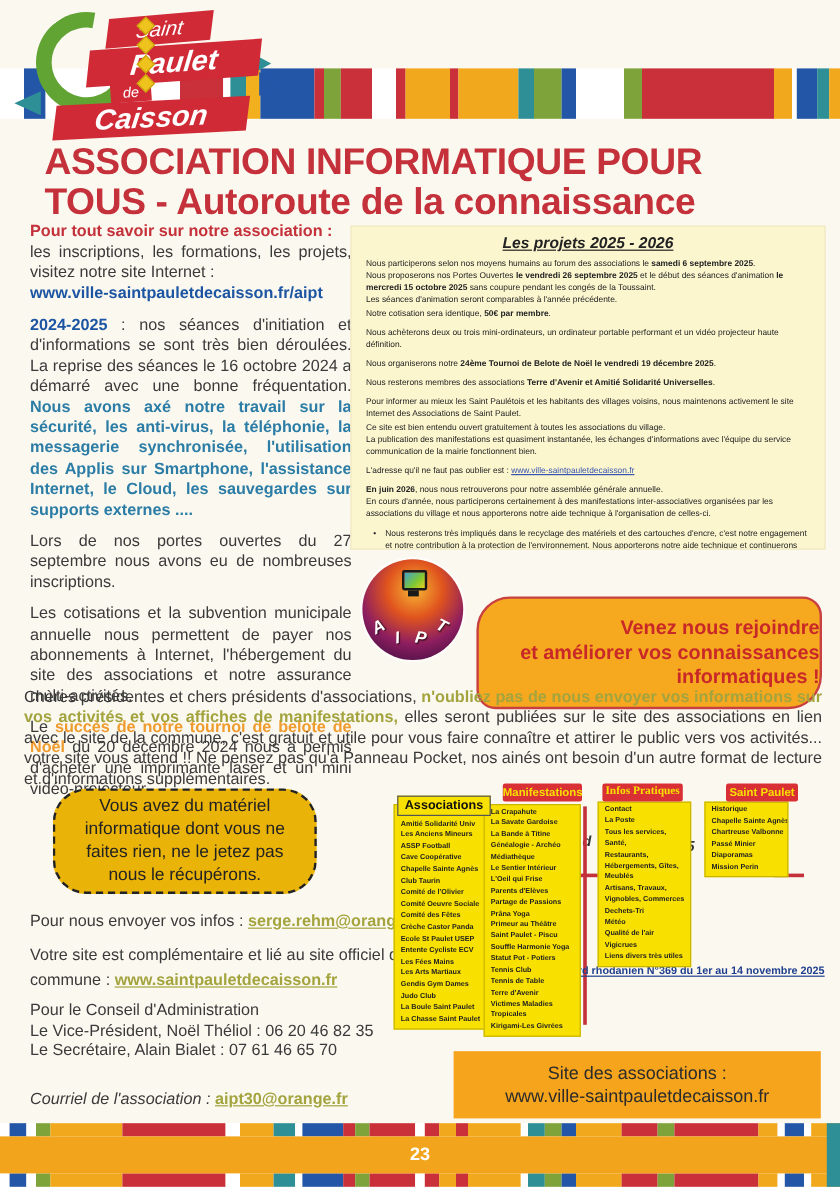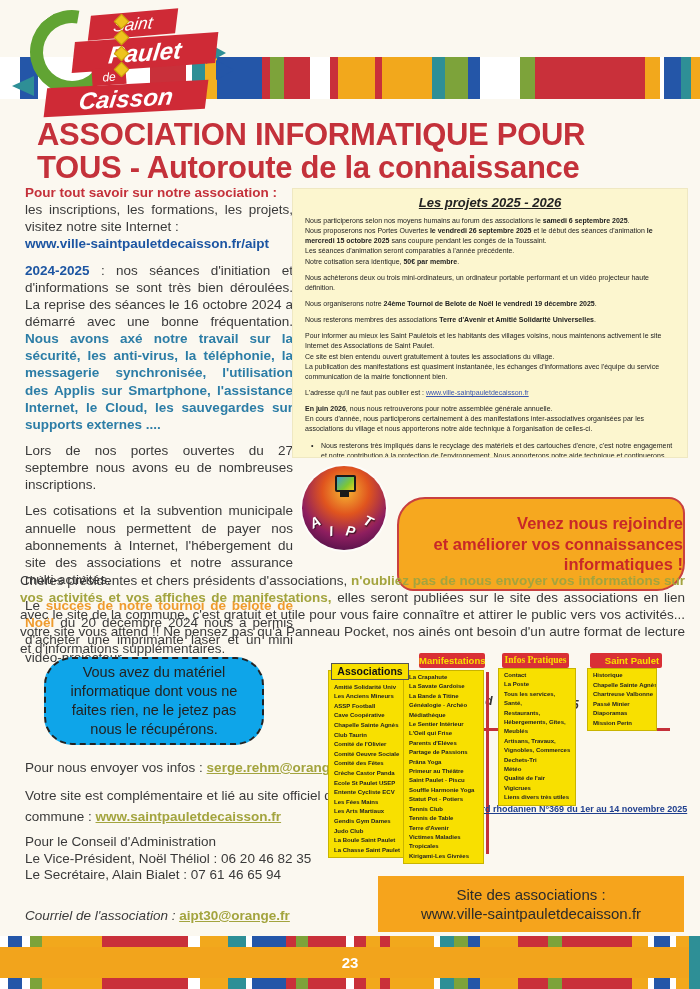--- a/index.html
+++ b/index.html
@@ -61,21 +61,21 @@
   .aipt .l1{left:27px;top:57px;transform:rotate(-10deg);}
   .aipt .l2{left:44px;top:57px;transform:rotate(8deg);}
   .aipt .l3{left:62px;top:47px;transform:rotate(26deg);}
 
   .join{left:397px;top:472px;width:288px;height:94px;background:#f6a81f;border:2px solid #c84040;
         border-radius:28px 16px 28px 16px;box-sizing:border-box;display:flex;flex-direction:column;
         justify-content:center;text-align:right;color:#c82828;font-weight:700;font-size:16.5px;line-height:1.25;margin-top:25px;}
 
   .widepara{left:20px;top:572px;width:665px;font-size:13.5px;line-height:1.26;text-align:justify;}
 
-  .bubble{left:44px;top:657px;width:220px;height:88px;background:#0ea5e9;border:2.5px dashed #222;
+  .bubble{left:44px;top:657px;width:220px;height:88px;background:#eab308;border:2.5px dashed #222;
           border-radius:28px;box-sizing:border-box;display:flex;align-items:center;justify-content:center;
           text-align:center;font-size:14.5px;line-height:1.3;color:#222;padding:4px 10px;}
 
   .infosline{left:25px;top:760px;font-size:13.5px;}
   .siteline{left:25px;top:786px;width:332px;font-size:13.5px;line-height:1.55;}
   .council{left:25px;top:834px;font-size:13.5px;line-height:1.24;}
   .courriel{left:25px;top:908px;font-size:13.5px;}
 
   
   .menus{left:320px;top:648px;width:375px;height:215px;z-index:3;}
@@ -204,36 +204,36 @@
 
 <div class="abs bubble">
   <span>Vous avez du matériel informatique dont vous ne faites rien, ne le jetez pas nous le récupérons.</span>
 </div>
 
 <div class="abs infosline"><span>Pour nous envoyer vos infos : </span><span class="olive b u">serge.rehm@orange.fr</span></div>
 <div class="abs siteline"><span>Votre site est complémentaire et lié au site officiel de la commune : </span><span class="olive b u">www.saintpauletdecaisson.fr</span></div>
 <div class="abs council">
     <div>Pour le Conseil d'Administration</div>
     <div>Le Vice-Président, Noël Théliol : 06 20 46 82 35</div>
-    <div>Le Secrétaire, Alain Bialet : 07 61 46 65 94</div>
+    <div>Le Secrétaire, Alain Bialet : 07 61 46 65 70</div>
   </div>
 <div class="abs courriel"><span class="i">Courriel de l'association : </span><span class="olive b u">aipt30@orange.fr</span></div>
 
 <div class="abs menus">
   <span class="frag" style="left:148px;top:46px;">ns d</span>
   <span class="frag" style="left:252px;top:50px;">5</span>
   <div class="redline" style="left:155px;top:80px;width:25px;"></div>
   <div class="redline" style="left:325px;top:80px;width:25px;"></div>
   <div class="redvline" style="left:166px;top:24px;height:182px;"></div>
   <span class="gard" style="left:142px;top:156px;">e Gard rhodanien N°369 du 1er au 14 novembre 2025</span>
 
   <div class="mhead yel" style="left:11px;top:15px;width:76px;">Associations</div>
   <div class="mhead redh" style="left:99px;top:5px;width:66px;">Manifestations</div>
   <div class="mhead redh" style="left:182px;top:5px;width:67px;font-family:Liberation Serif, serif;">Infos Pratiques</div>
-  <div class="mhead redh" style="left:270px;top:5px;width:60px;padding-left:12px;">Saint Paulet</div>
+  <div class="mhead redh" style="left:285px;top:5px;width:60px;">Saint Paulet</div>
 
   <div class="mlist" style="left:8px;top:22px;width:82px;line-height:9.6px;">
       <div>Informatique Pour Tous</div>
       <div>Amitié Solidarité Univ</div>
       <div>Les Anciens Mineurs</div>
       <div>ASSP Football</div>
       <div>Cave Coopérative</div>
       <div>Chapelle Sainte Agnès</div>
       <div>Club Taurin</div>
       <div>Comité de l'Olivier</div>

